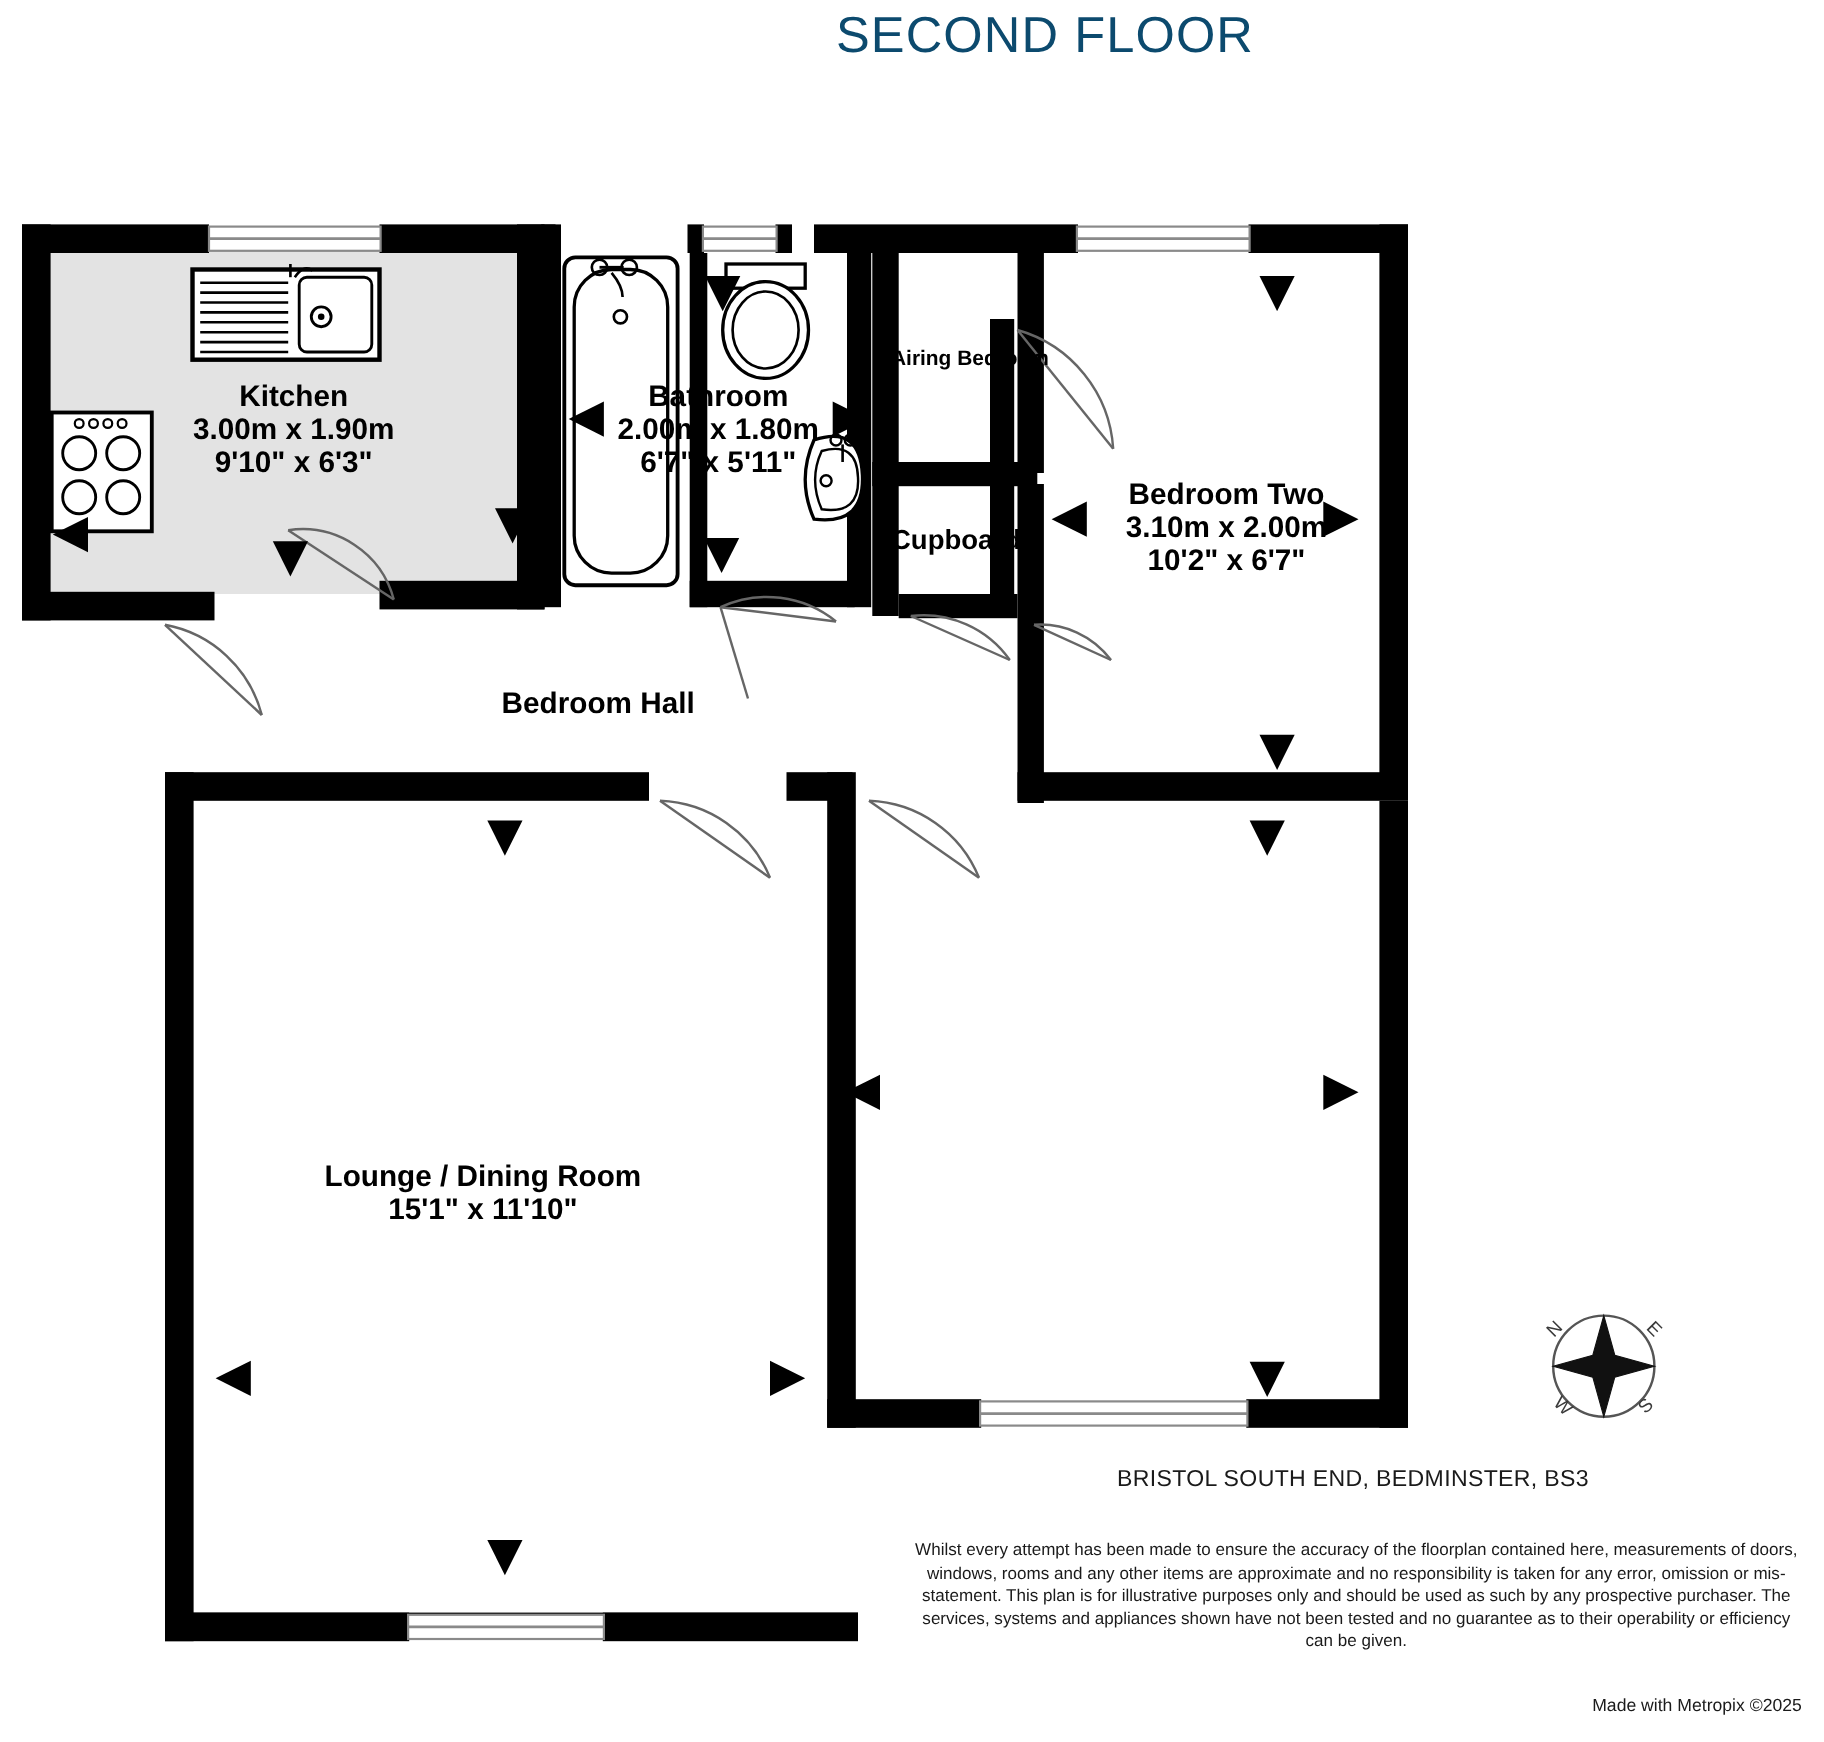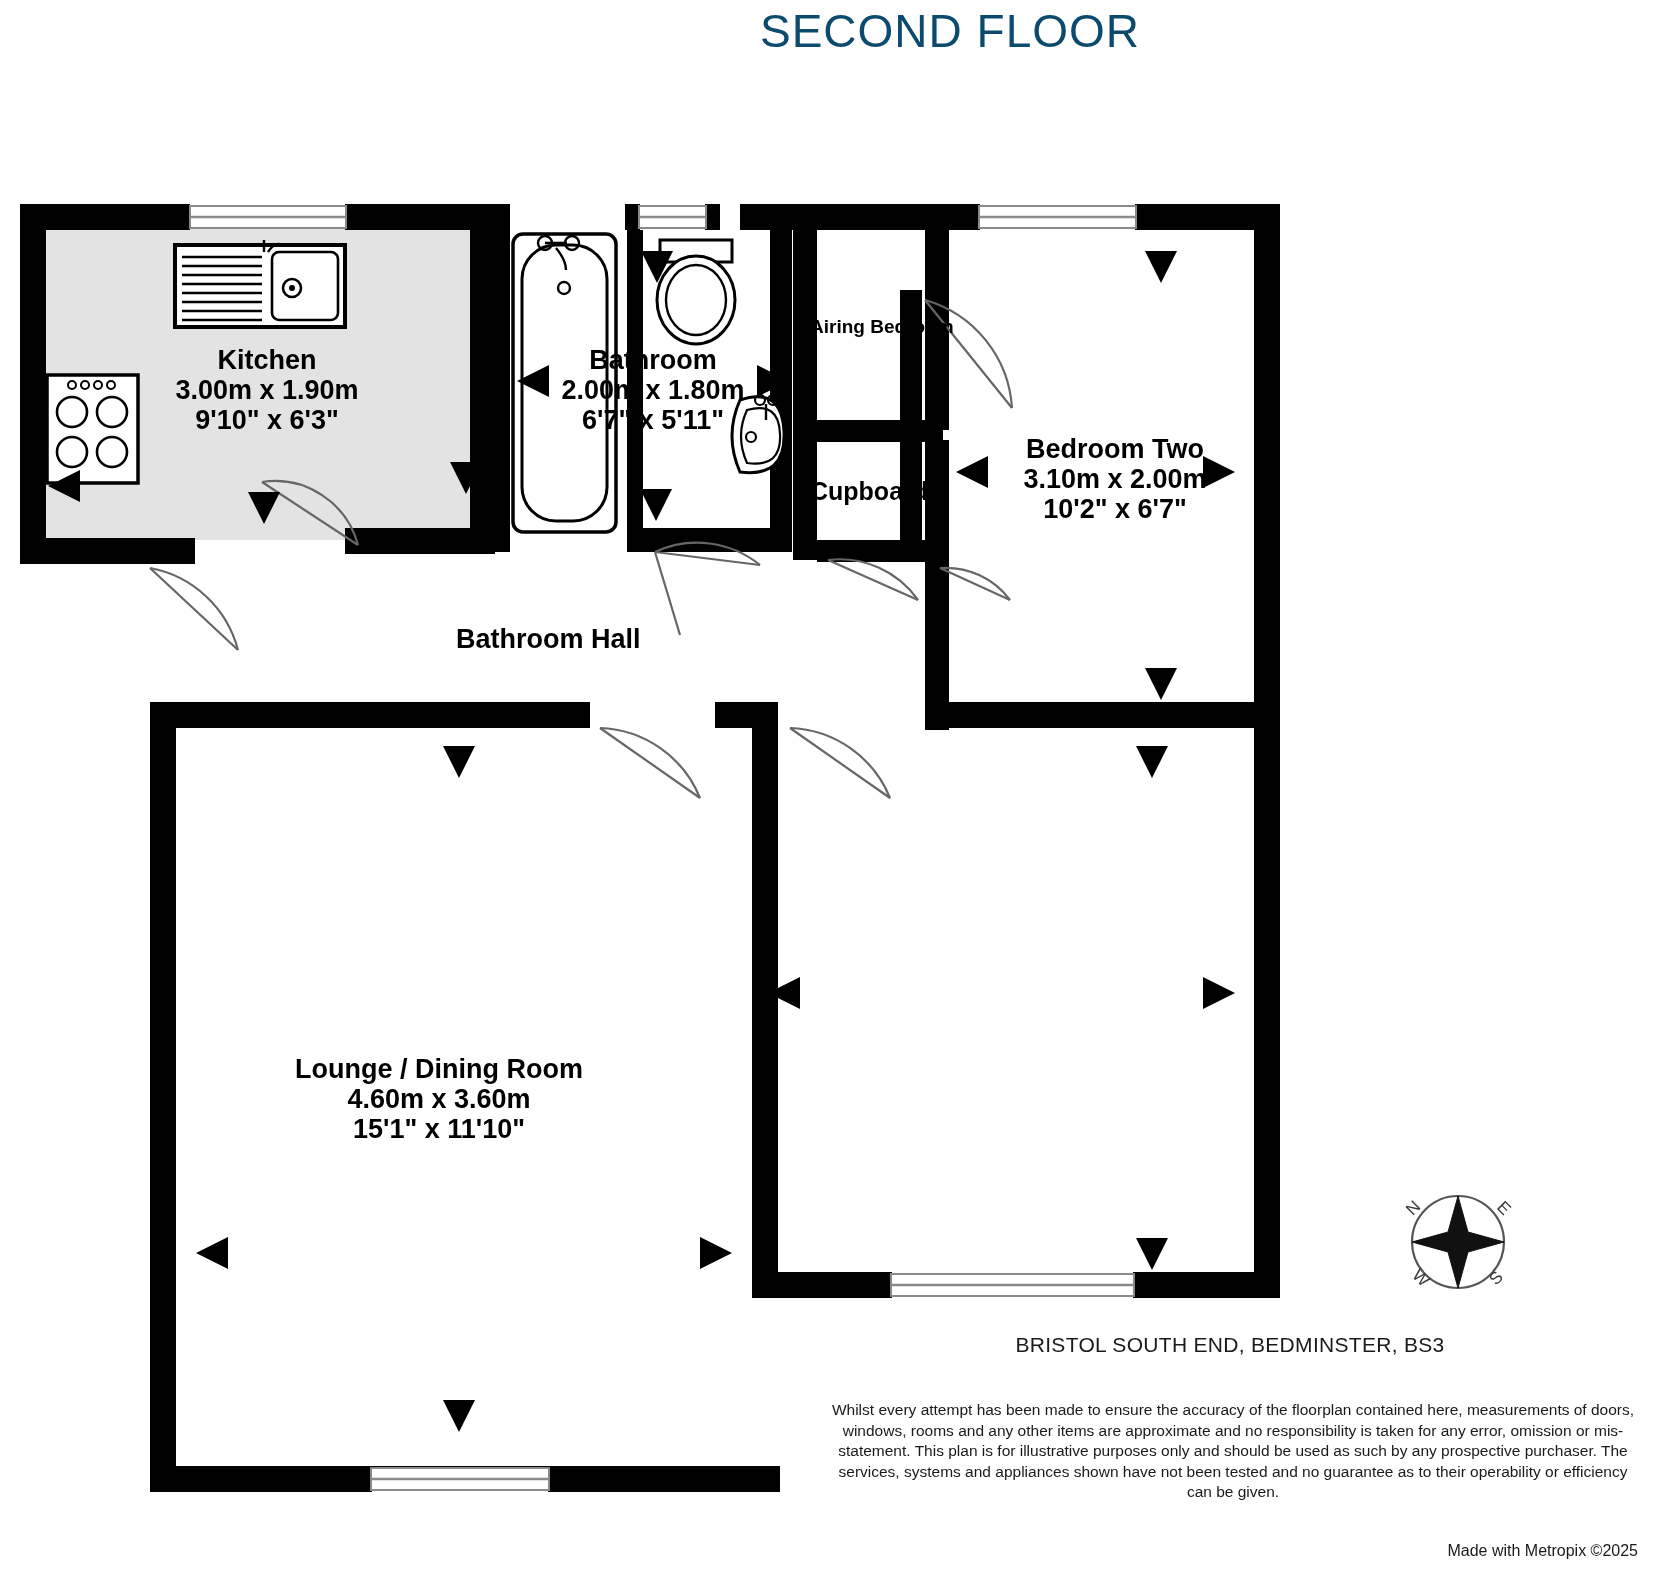--- a/index.html
+++ b/index.html
@@ -335,25 +335,24 @@
 
   <div class="room-label" style="left:1000px; top:434px; width:230px;">
     <div class="rl-name">Bedroom Two</div>
     <div class="rl-metric">3.10m  x 2.00m</div>
     <div class="rl-imperial">10'2"  x 6'7"</div>
   </div>
 
 
   <div class="room-label" style="left:234px; top:1054px; width:410px;">
     <div class="rl-name">Lounge / Dining Room</div>
-    <div class="rl-metric">4.60m  x 3.60m</div>
     <div class="rl-imperial">15'1"  x 11'10"</div>
   </div>
 
-  <div class="hall-label" style="left:456px; top:624px;">Bathroom Hall</div>
+  <div class="hall-label" style="left:456px; top:624px;">Bedroom Hall</div>
 
   <div class="small-label" style="left:810px; top:316px;">Airing Bedroom</div>
 
   <div class="small-label" style="left:810px; top:477px; font-size:25px;">Cupboard</div>
 
   <div id="address">BRISTOL SOUTH END, BEDMINSTER, BS3</div>
   <div id="disclaimer">Whilst every attempt has been made to ensure the accuracy of the floorplan contained here, measurements of doors, windows, rooms and any other items are approximate and no responsibility is taken for any error, omission or mis-statement. This plan is for illustrative purposes only and should be used as such by any prospective purchaser. The services, systems and appliances shown have not been tested and no guarantee as to their operability or efficiency can be given.</div>
   <div id="madewith">Made with Metropix ©2025</div>
 
 </div>

